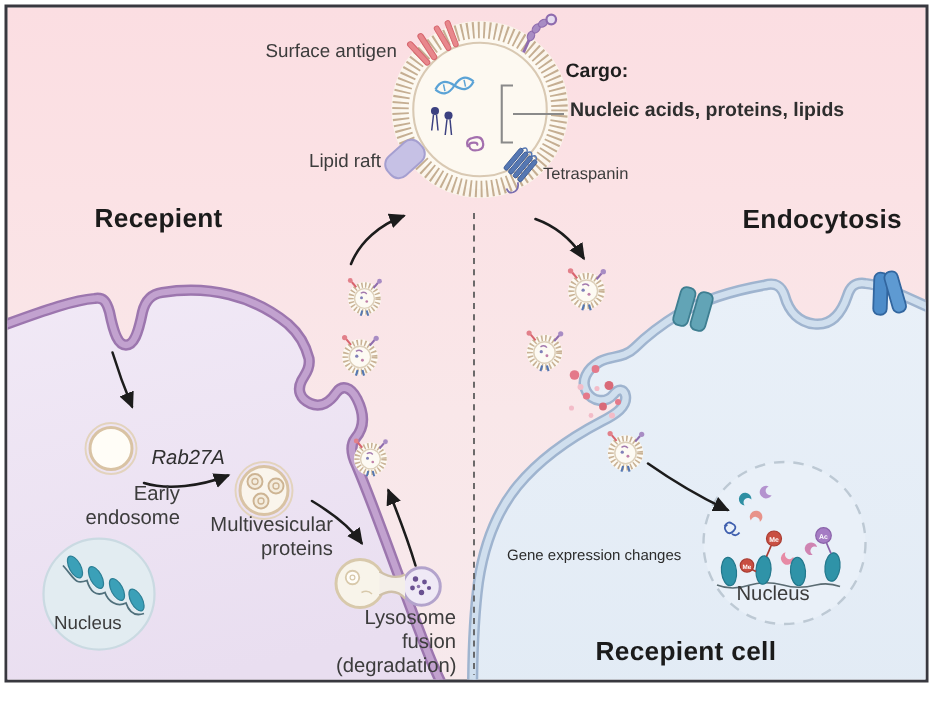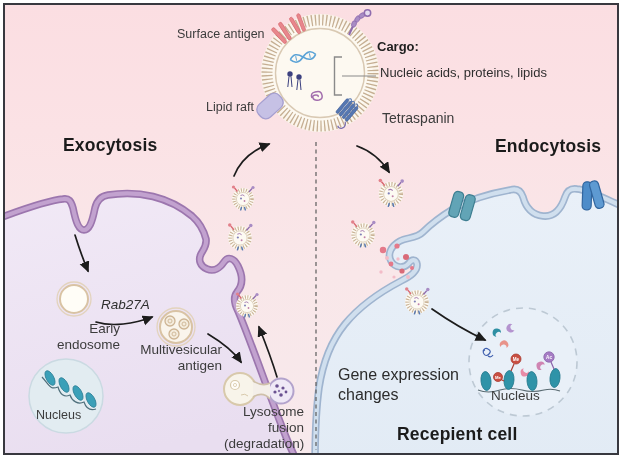--- a/index.html
+++ b/index.html
@@ -5,42 +5,42 @@
   html,body{margin:0;padding:0;background:#ffffff;}
   .page{position:relative;width:624px;height:467px;background:#ffffff;overflow:hidden;
         font-family:"Liberation Sans",sans-serif;}
   .frame{position:absolute;left:3px;top:3px;width:616px;height:452px;box-sizing:border-box;
          border:2px solid #38383f;overflow:hidden;
          background:linear-gradient(180deg,#fbdee2 0%,#fbe2e5 28%,#f9e7e9 60%,#f7e9ec 100%);}
   .scene{position:absolute;left:-5px;top:-5px;width:624px;height:467px;}
   .scene svg{position:absolute;left:0;top:0;}
   .lbl{position:absolute;color:#3c3c3c;white-space:nowrap;line-height:1.2;}
   .lbl.small{font-size:12.5px;}
-  .lbl.tiny{font-size:14px;margin-left:20px;}
+  .lbl.tiny{font-size:11px;}
   .lbl.med{font-size:13.5px;}
   .lbl.big{font-size:13px;}
   .lbl.title{font-size:17.5px;font-weight:bold;color:#1b1b1b;letter-spacing:.2px;}
   .lbl.italic{font-style:italic;}
   .lbl.center{white-space:normal;text-align:right;}
   
   .l-surface{left:177px;top:27px;}
   .l-adhesion{left:371px;top:14px;}
   .l-cargo-title{left:377px;top:39px;font-weight:bold;color:#1e1e1e;}
-  .l-cargo-items{left:380px;top:65px;color:#2e2e2e;}
+  .l-cargo-items{left:380px;top:65px;color:#2e2e2e;font-weight:bold;}
   .l-lipidraft{left:206px;top:100px;}
   .l-tetraspanin{left:362px;top:110px;}
   .l-exocytosis{left:63px;top:135px;}
   .l-endocytosis{left:451px;top:136px;margin-left:44px;}
   .l-rab{left:101px;top:297px;font-size:13.5px;color:#2f2f2f;}
   .l-early{left:40px;top:321px;width:80px;font-size:13.5px;}
   .l-mve{left:116px;top:342px;width:106px;font-size:13.5px;}
   .l-lyso{left:224px;top:404px;width:80px;font-size:13.5px;}
   .l-nucleus-d{left:36px;top:408px;}
   .l-donor{left:106px;top:420px;}
-  .l-gene{left:338px;top:365px;width:136px;font-size:16px;color:#2c2c2c;line-height:1.25;}
+  .l-gene{left:338px;top:365px;width:136px;font-size:10px;color:#2c2c2c;line-height:1.25;}
   .l-nucleus-r{left:491px;top:388px;}
   .l-recipient{left:397px;top:424px;font-size:17px;}
 </style>
 </head>
 <body>
 
 <div class="page">
  <div class="frame">
   <div class="scene">
 
@@ -268,26 +268,26 @@
       <path d="M 432,309 C 452,323 468,332 485,340" marker-end="url(#ah)"></path>
     </g>
    </svg>
 
    <div class="lbl small l-surface">Surface antigen</div>
    <div class="lbl big l-cargo-title">Cargo:</div>
    <div class="lbl big l-cargo-items">Nucleic acids, proteins, lipids</div>
    <div class="lbl small l-lipidraft">Lipid raft</div>
    <div class="lbl tiny l-tetraspanin">Tetraspanin</div>
 
-   <div class="lbl title l-exocytosis">Exocytosis</div>
+   <div class="lbl title l-exocytosis">Recepient</div>
    <div class="lbl title l-endocytosis">Endocytosis</div>
 
    <div class="lbl italic l-rab">Rab27A</div>
    <div class="lbl center l-early">Early endosome</div>
-   <div class="lbl center l-mve">Multivesicular antigen</div>
+   <div class="lbl center l-mve">Multivesicular proteins</div>
    <div class="lbl center l-lyso">Lysosome fusion (degradation)</div>
    <div class="lbl small l-nucleus-d">Nucleus</div>
 
    <div class="lbl center l-gene" style="text-align:left;">Gene expression changes</div>
    <div class="lbl med l-nucleus-r">Nucleus</div>
    <div class="lbl title l-recipient">Recepient cell</div>
 
   </div>
  </div>
 </div>

